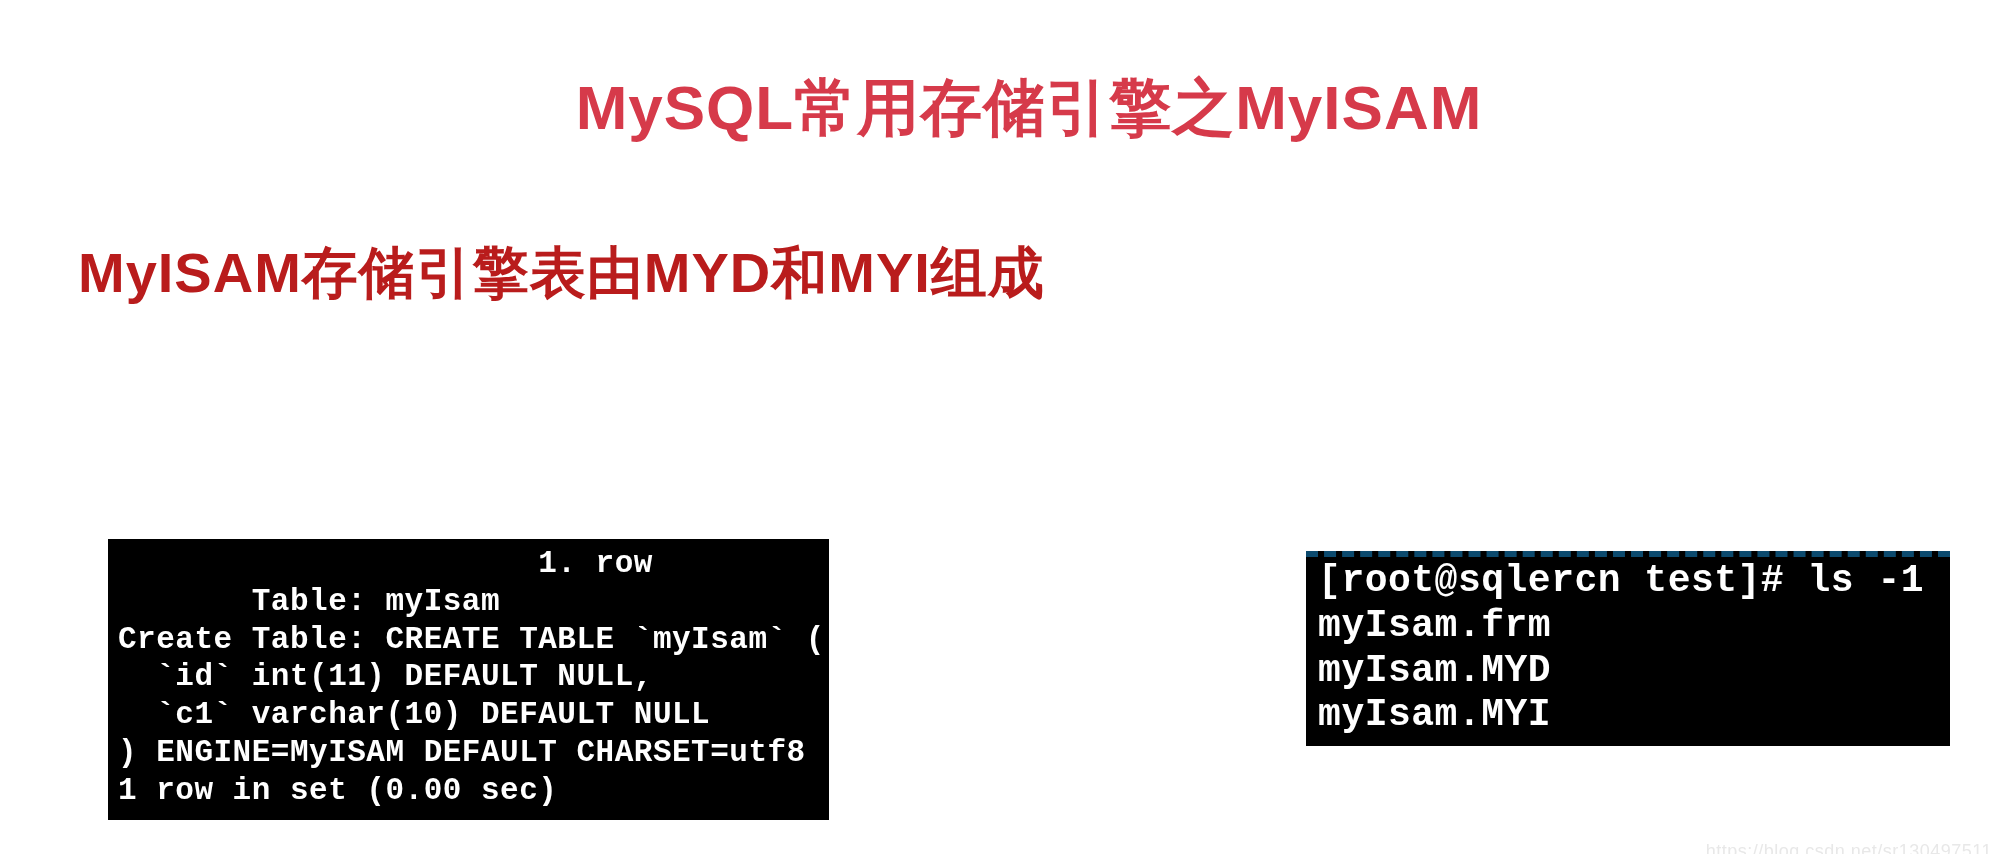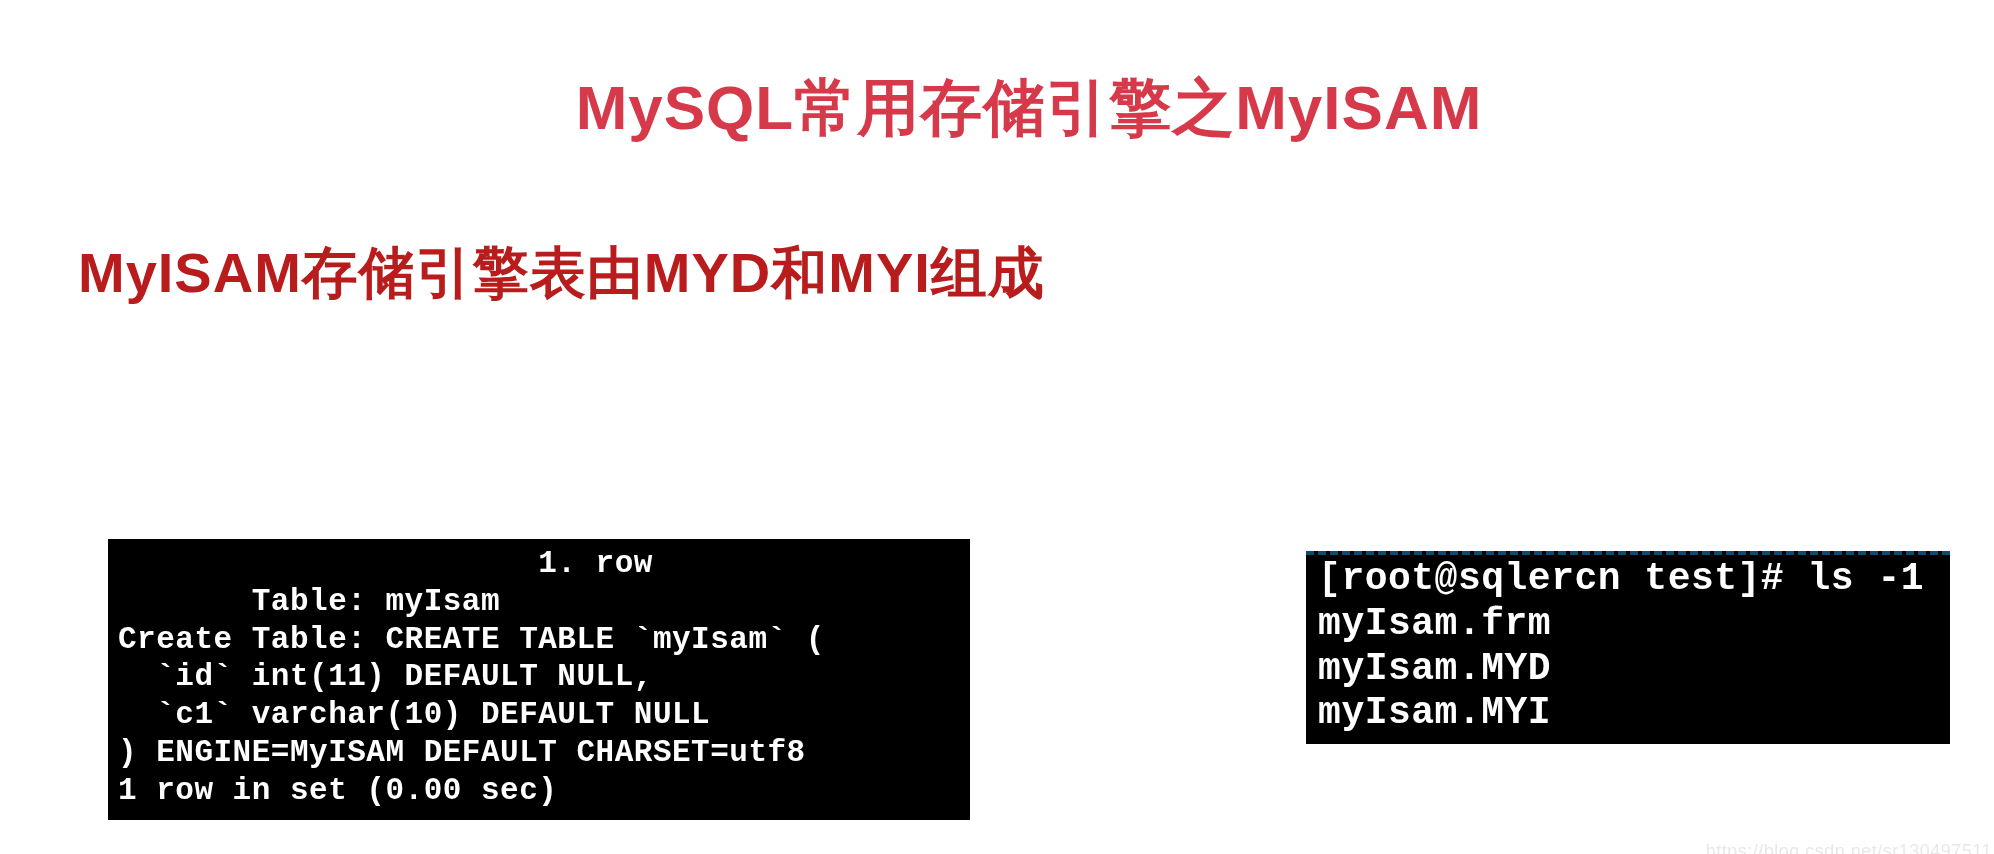--- a/index.html
+++ b/index.html
@@ -37,35 +37,35 @@
     }
     .terminal-left {
       background: #000;
       color: #fff;
       font-family: "Courier New", monospace;
       font-size: 31px;
       font-weight: bold;
       line-height: 1.22;
       padding: 6px 18px 10px 10px;
       white-space: pre;
-      width: 862px;
+      width: 721px;
       letter-spacing: 0.5px;
     }
     .terminal-right {
       background: #000;
       color: #fff;
       font-family: "Courier New", monospace;
       font-size: 38px;
       font-weight: bold;
       line-height: 1.18;
       padding: 2px 26px 8px 12px;
       white-space: pre;
       margin-top: 28px;
       letter-spacing: 0.5px;
-      border-top: 4px solid #0c4a6e;
+      border-top: 6px solid #0c4a6e;
       border-top-style: dashed;
     }
     .watermark {
       position: absolute;
       bottom: 8px;
       right: 18px;
       color: #e8e8e8;
       font-size: 18px;
       font-family: Arial, sans-serif;
       letter-spacing: 0.5px;

